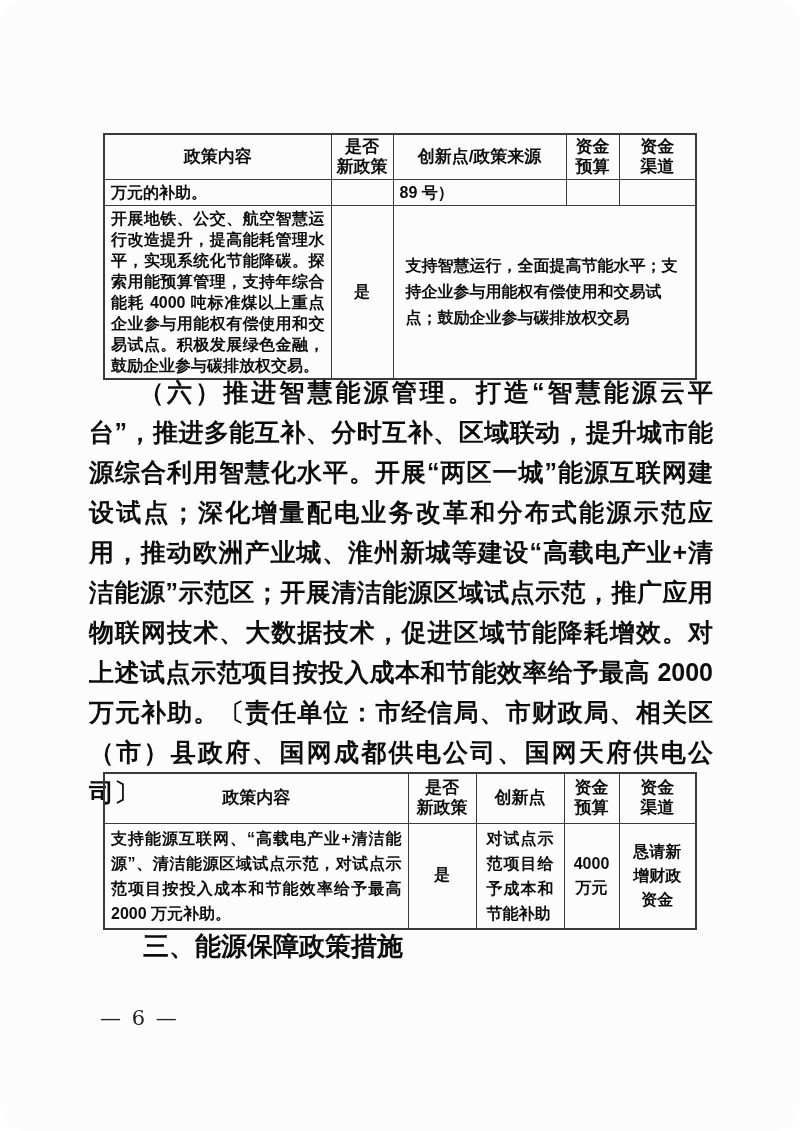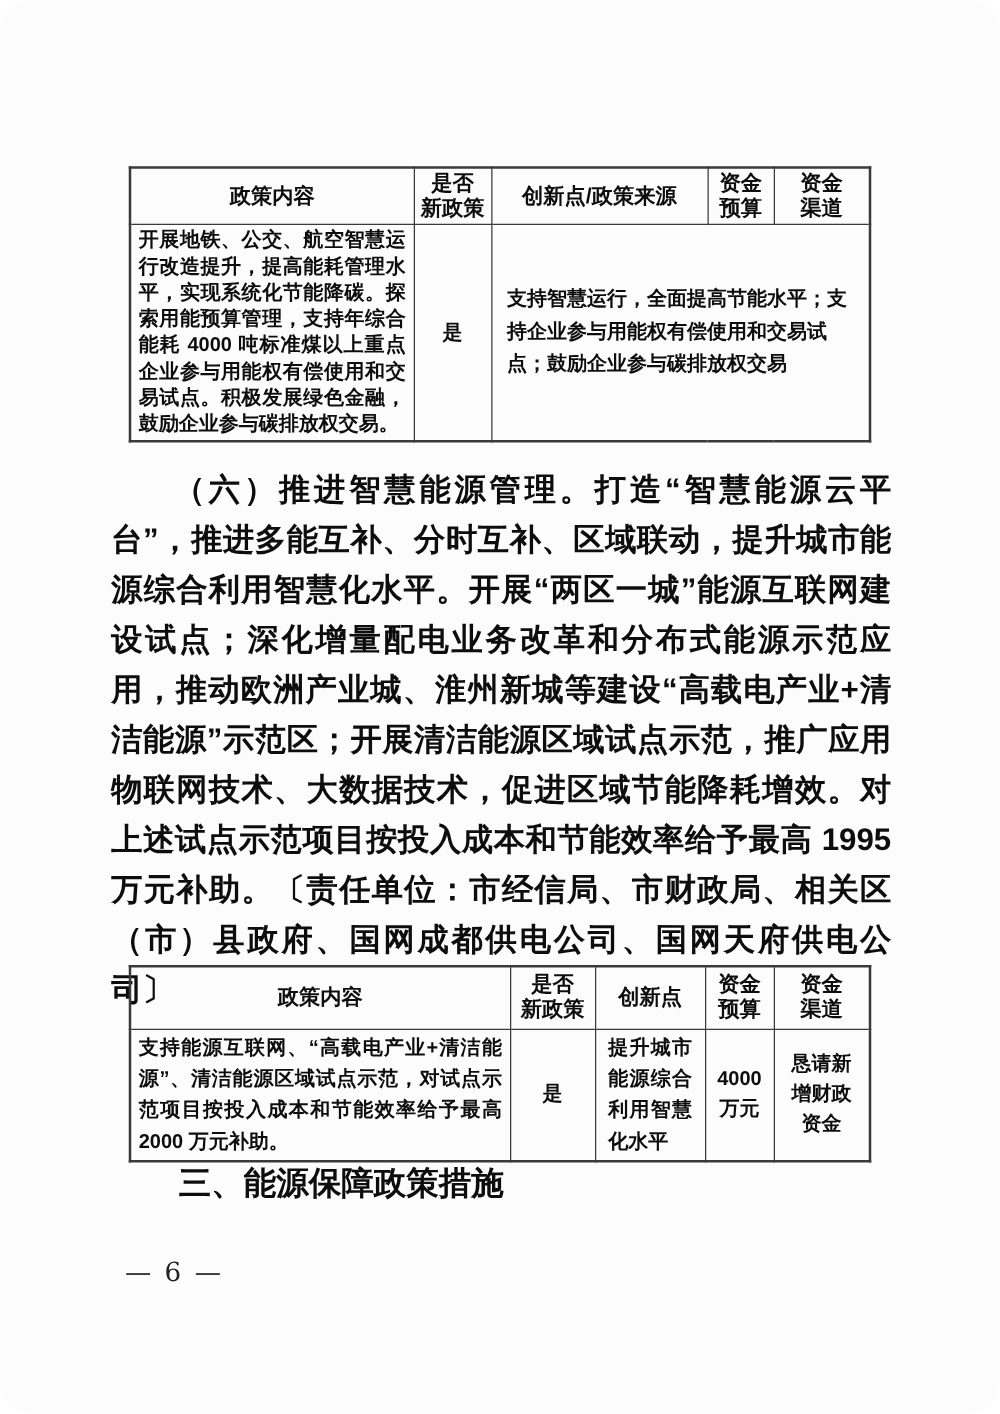--- a/index.html
+++ b/index.html
@@ -77,29 +77,36 @@
         <th>是否
 新政策</th>
         <th>创新点/政策来源</th>
         <th>资金
 预算</th>
         <th>资金
 渠道</th>
       </tr>
     </thead>
     <tbody>
+      <tr class="row-carry">
+        <td>万元的补助。</td>
+        <td></td>
+        <td>89 号）</td>
+        <td></td>
+        <td></td>
+      </tr>
       <tr class="row-main">
         <td class="cell-policy">开展地铁、公交、航空智慧运行改造提升，提高能耗管理水平，实现系统化节能降碳。探索用能预算管理，支持年综合能耗 4000 吨标准煤以上重点企业参与用能权有偿使用和交易试点。积极发展绿色金融，鼓励企业参与碳排放权交易。</td>
         <td class="cell-center">是</td>
         <td class="cell-innov-merged" colspan="3">支持智慧运行，全面提高节能水平；支持企业参与用能权有偿使用和交易试点；鼓励企业参与碳排放权交易</td>
       </tr>
     </tbody>
   </table>
 
-  <p class="bodytext p6">（六）推进智慧能源管理。打造“智慧能源云平台”，推进多能互补、分时互补、区域联动，提升城市能源综合利用智慧化水平。开展“两区一城”能源互联网建设试点；深化增量配电业务改革和分布式能源示范应用，推动欧洲产业城、淮州新城等建设“高载电产业+清洁能源”示范区；开展清洁能源区域试点示范，推广应用物联网技术、大数据技术，促进区域节能降耗增效。对上述试点示范项目按投入成本和节能效率给予最高 1995 万元补助。〔责任单位：市经信局、市财政局、相关区（市）县政府、国网成都供电公司、国网天府供电公司〕</p>
+  <p class="bodytext p6">（六）推进智慧能源管理。打造“智慧能源云平台”，推进多能互补、分时互补、区域联动，提升城市能源综合利用智慧化水平。开展“两区一城”能源互联网建设试点；深化增量配电业务改革和分布式能源示范应用，推动欧洲产业城、淮州新城等建设“高载电产业+清洁能源”示范区；开展清洁能源区域试点示范，推广应用物联网技术、大数据技术，促进区域节能降耗增效。对上述试点示范项目按投入成本和节能效率给予最高 2000 万元补助。〔责任单位：市经信局、市财政局、相关区（市）县政府、国网成都供电公司、国网天府供电公司〕</p>
 
   <table class="tbl t2">
     <colgroup>
       <col style="width:304px">
         <col style="width:68px">
         <col style="width:88px">
         <col style="width:55px">
         <col style="width:77px">
     </colgroup>
     <thead>
@@ -111,21 +118,21 @@
         <th>资金
 预算</th>
         <th>资金
 渠道</th>
       </tr>
     </thead>
     <tbody>
       <tr class="row-main">
         <td class="cell-policy">支持能源互联网、“高载电产业+清洁能源”、清洁能源区域试点示范，对试点示范项目按投入成本和节能效率给予最高 2000 万元补助。</td>
         <td class="cell-center">是</td>
-        <td class="cell-innov">提升城市能源综合利用智慧化水平</td>
+        <td class="cell-innov">对试点示范项目给予成本和节能补助</td>
         <td class="cell-budget">4000 万元</td>
         <td class="cell-channel">恳请新增财政资金</td>
       </tr>
     </tbody>
   </table>
 
   <h3 class="sec-heading">三、能源保障政策措施</h3>
 
 
   <div class="page-number">— 6 —</div>

